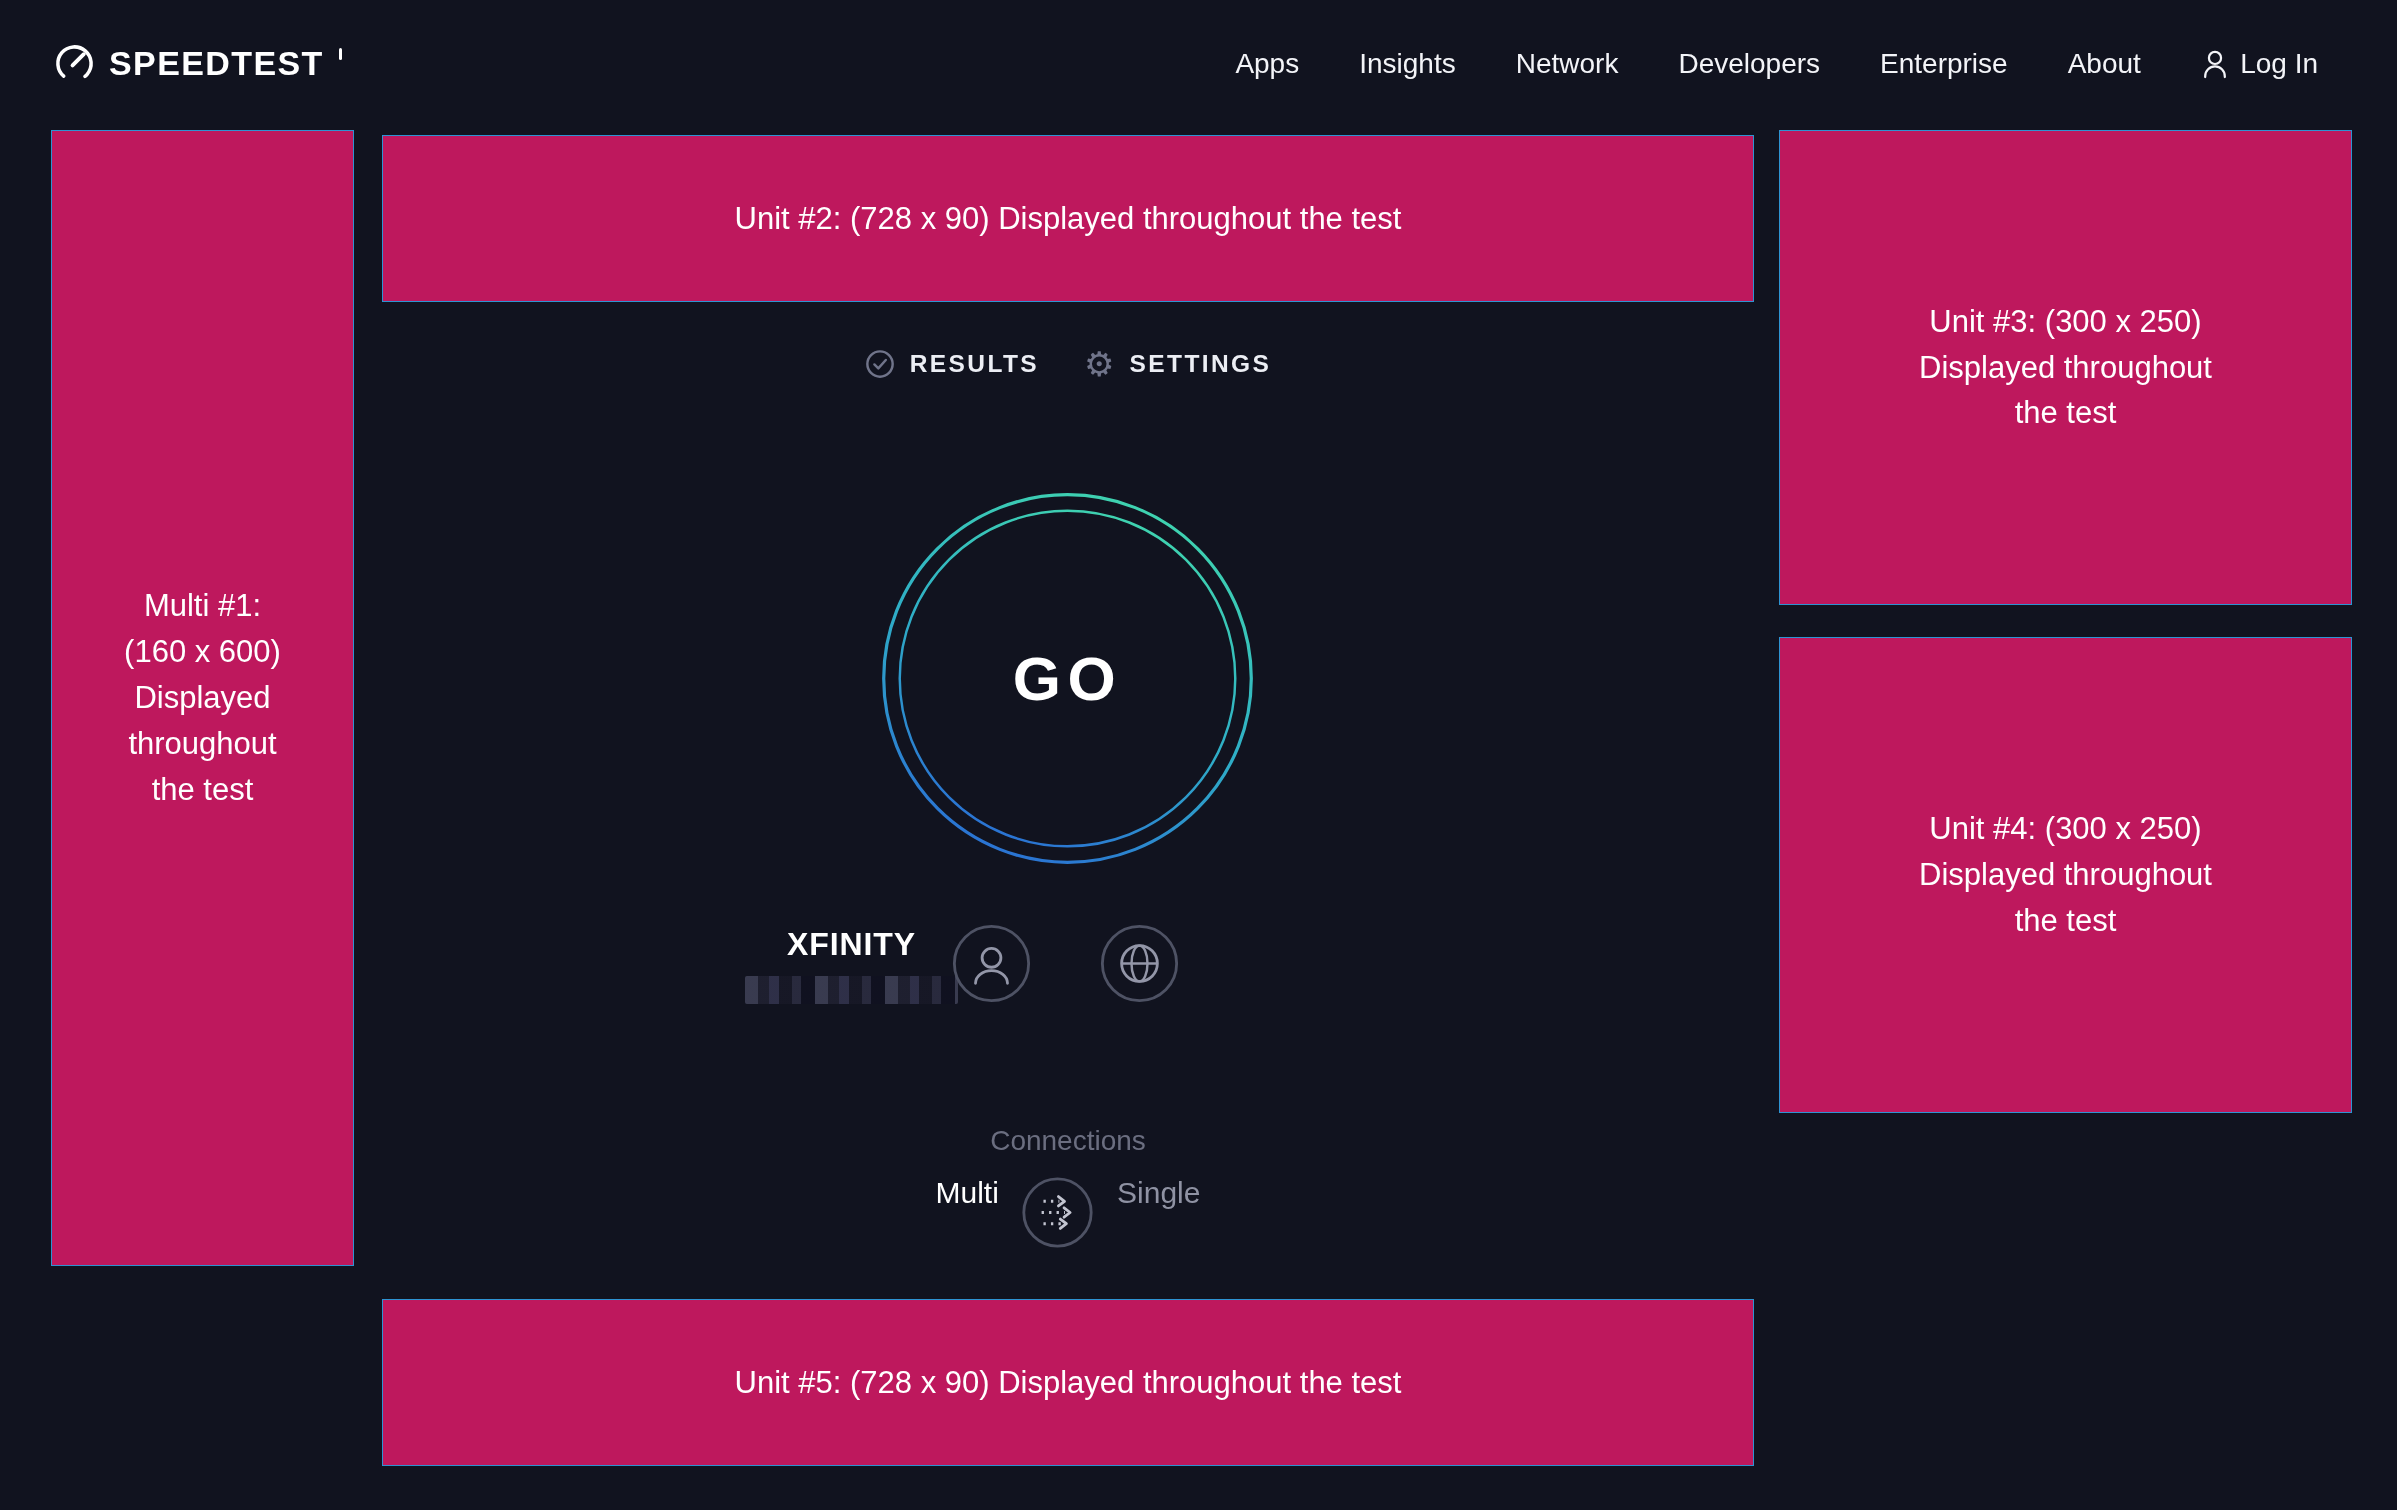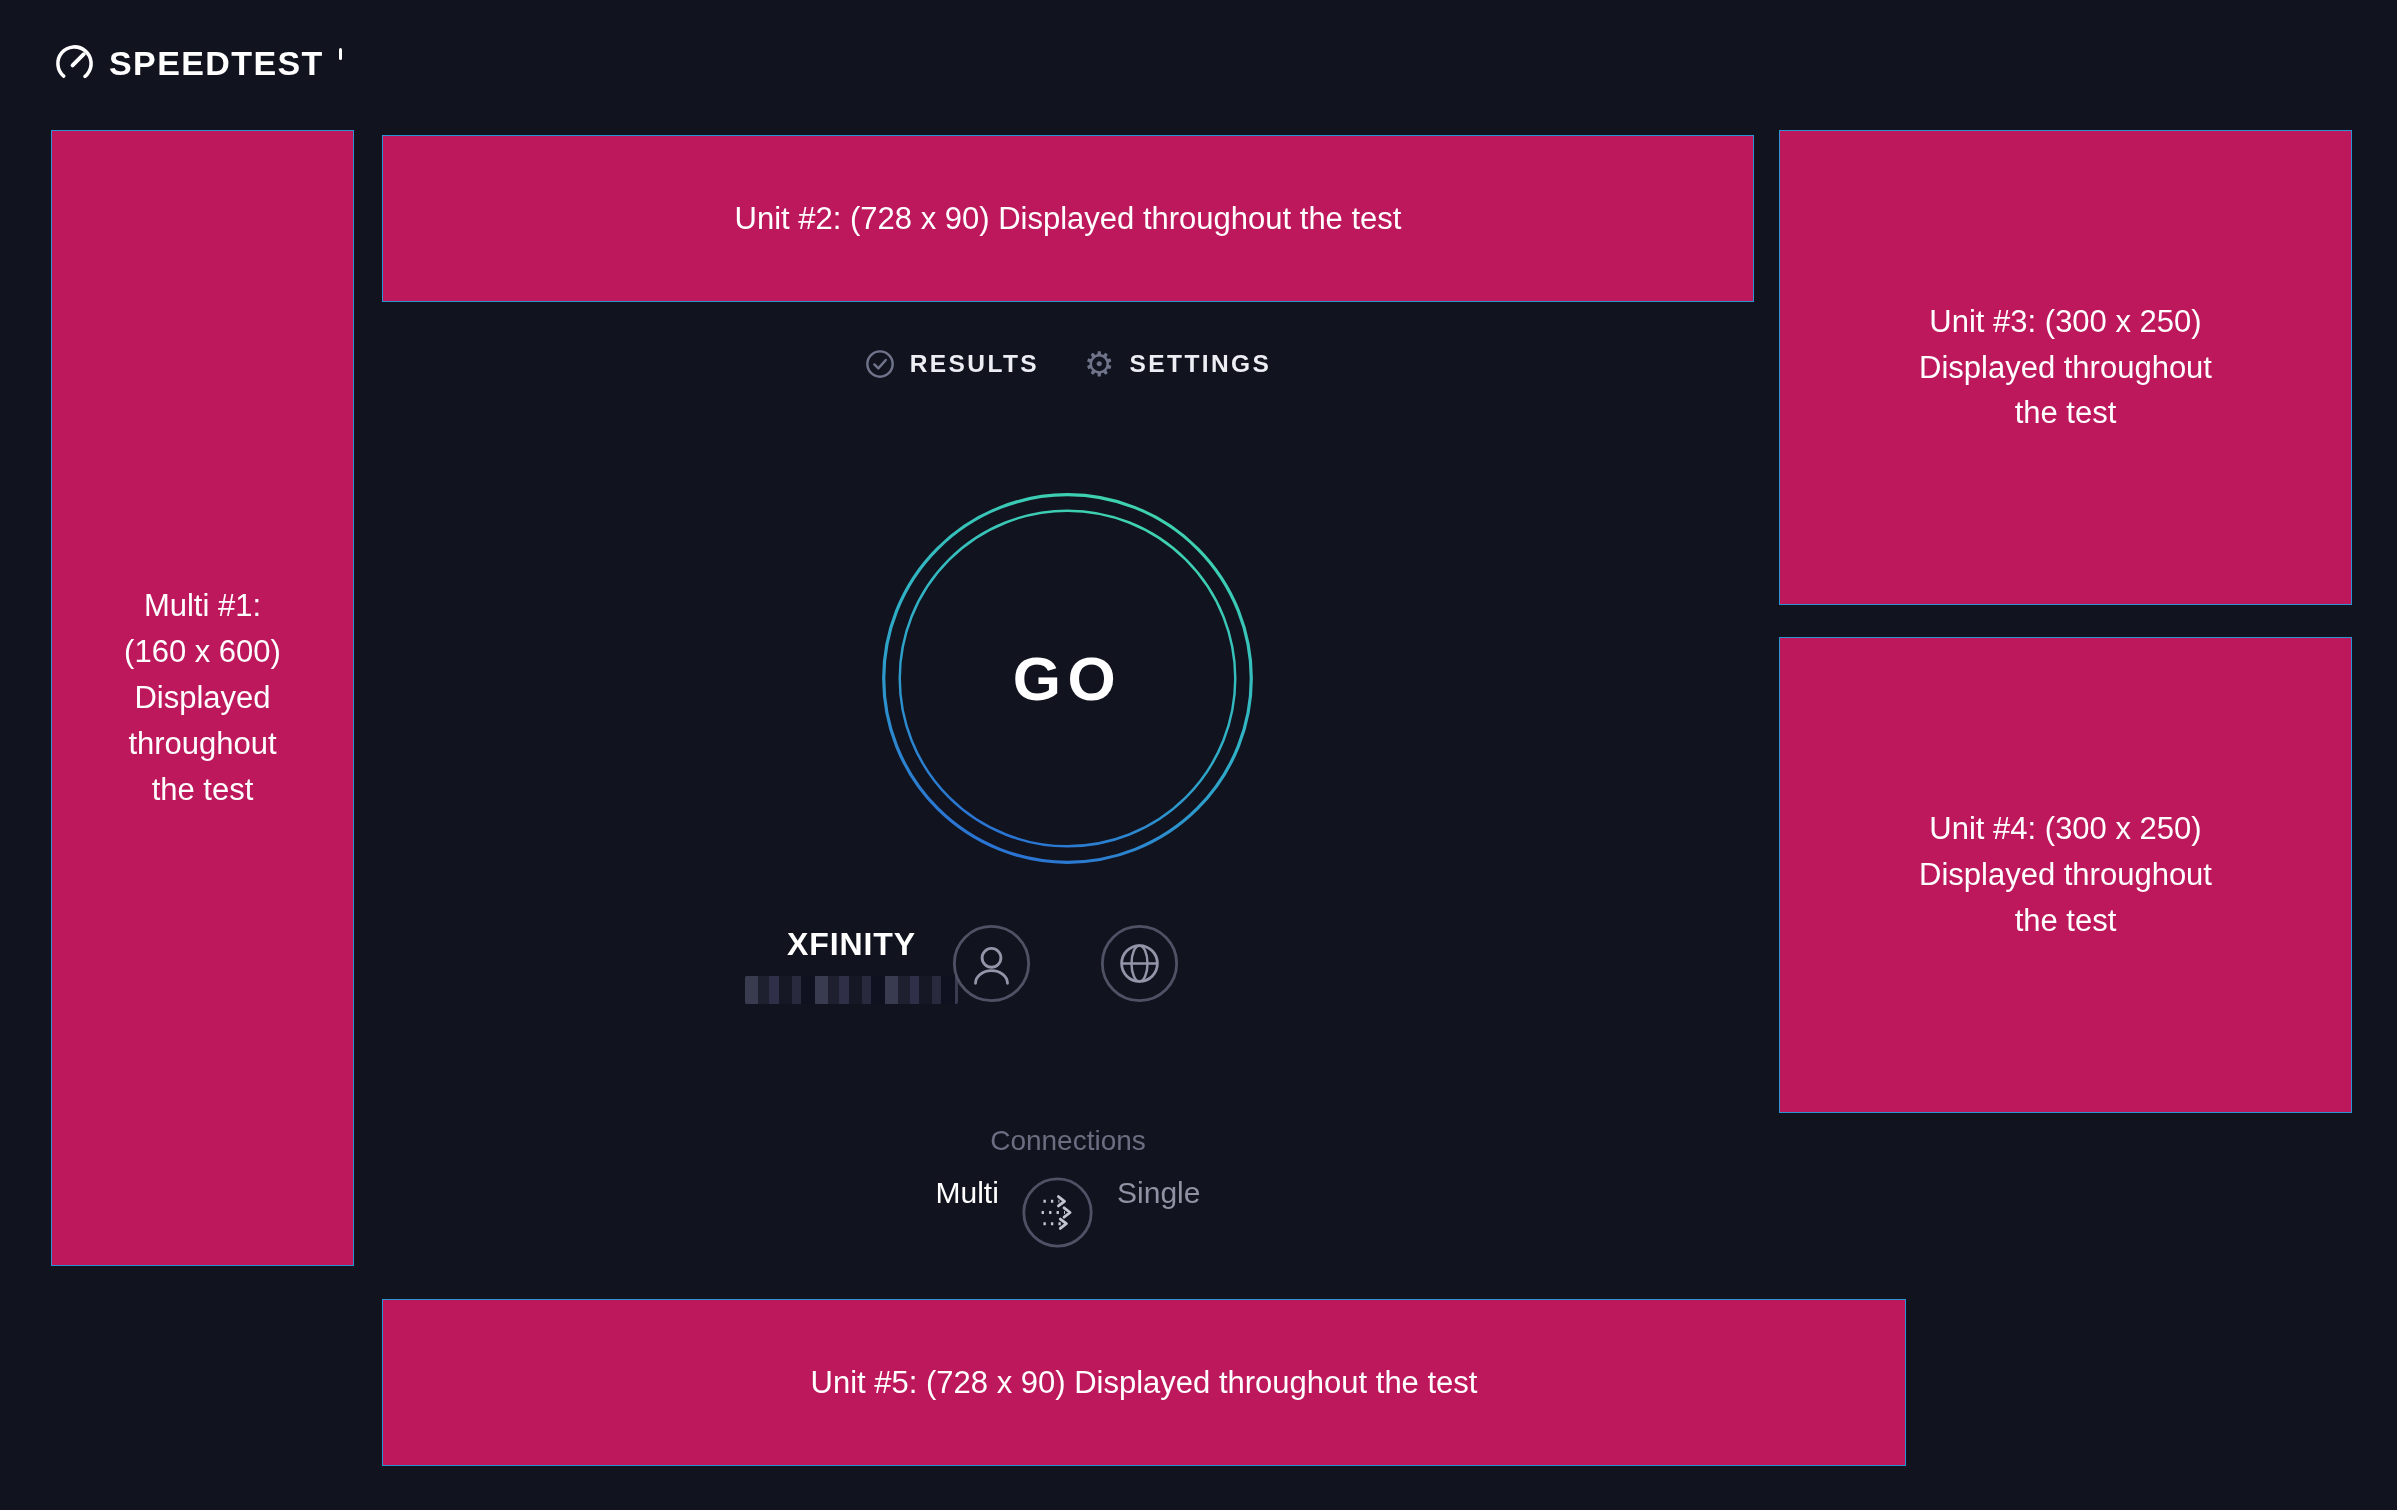--- a/index.html
+++ b/index.html
@@ -17,21 +17,21 @@
   .login{display:flex;align-items:center;gap:11.3px;cursor:pointer;font-size:28px;color:#f3f4f8;}
 
   
   .ad{position:absolute;background:#be185d;border:1.9px solid #2e93d2;box-sizing:border-box;
       display:flex;flex-direction:column;align-items:center;justify-content:center;
       text-align:center;color:#ffffff;font-size:31px;line-height:1.48;cursor:pointer;}
   .ad-unit1{left:51px;top:130px;width:303px;height:1136px;}
   .ad-unit2{left:382px;top:135px;width:1372px;height:167px;}
   .ad-unit3{left:1779px;top:130px;width:573px;height:475px;}
   .ad-unit4{left:1779px;top:637px;width:573px;height:476px;}
-  .ad-unit5{left:382px;top:1299px;width:1524px;height:167px;}
+  .ad-unit5{left:382px;top:1299px;width:1372px;height:167px;}
 
   
   .tabsrow{position:absolute;left:382px;top:337px;width:1372px;height:53px;display:flex;
            align-items:center;justify-content:center;gap:45px;}
   .tab{display:flex;align-items:center;gap:15px;cursor:pointer;}
   .tab-label{font-size:24.5px;font-weight:700;letter-spacing:2.4px;color:#eceef4;}
   .gear-glyph{font-family:"DejaVu Sans",sans-serif;font-size:34px;color:#70748a;line-height:1;}
 
   .go-wrap{position:absolute;left:879px;top:490px;width:377px;height:377px;cursor:pointer;}
   .go-label{position:absolute;left:0;top:0;width:377px;height:377px;display:flex;align-items:center;
@@ -63,20 +63,35 @@
 <div id="app">
 
   <div class="topnav">
     <div class="brand">
       <svg width="43" height="43" viewBox="0 0 44 44">
         <circle cx="22" cy="22" r="17" fill="none" stroke="#ffffff" stroke-width="3.6" stroke-linecap="round" stroke-dasharray="82.8 24" transform="rotate(130.4 22 22)"></circle>
         <line x1="20" y1="24" x2="31.5" y2="12.5" stroke="#ffffff" stroke-width="4" stroke-linecap="round"></line>
       </svg>
       <span class="brand-name">SPEEDTEST</span>
       <span class="tm-tick"></span>
+    </div>
+    <div class="navlist">
+      <span class="navitem">Apps</span>
+      <span class="navitem">Insights</span>
+      <span class="navitem">Network</span>
+      <span class="navitem">Developers</span>
+      <span class="navitem">Enterprise</span>
+      <span class="navitem">About</span>
+      <span class="login">
+        <svg width="28" height="32" viewBox="0 0 30 34">
+          <circle cx="15" cy="10.5" r="6.5" fill="none" stroke="#f3f4f8" stroke-width="2.4"></circle>
+          <path d="M4.5 31 v-1 a10.5 10.5 0 0 1 21 0 v1" fill="none" stroke="#f3f4f8" stroke-width="2.4" stroke-linecap="round"></path>
+        </svg>
+        <span>Log In</span>
+      </span>
     </div>
   </div>
 
   <div class="ad ad-unit1">
     <div>Multi #1:</div>
     <div>(160 x 600)</div>
     <div>Displayed</div>
     <div>throughout</div>
     <div>the test</div>
   </div>

